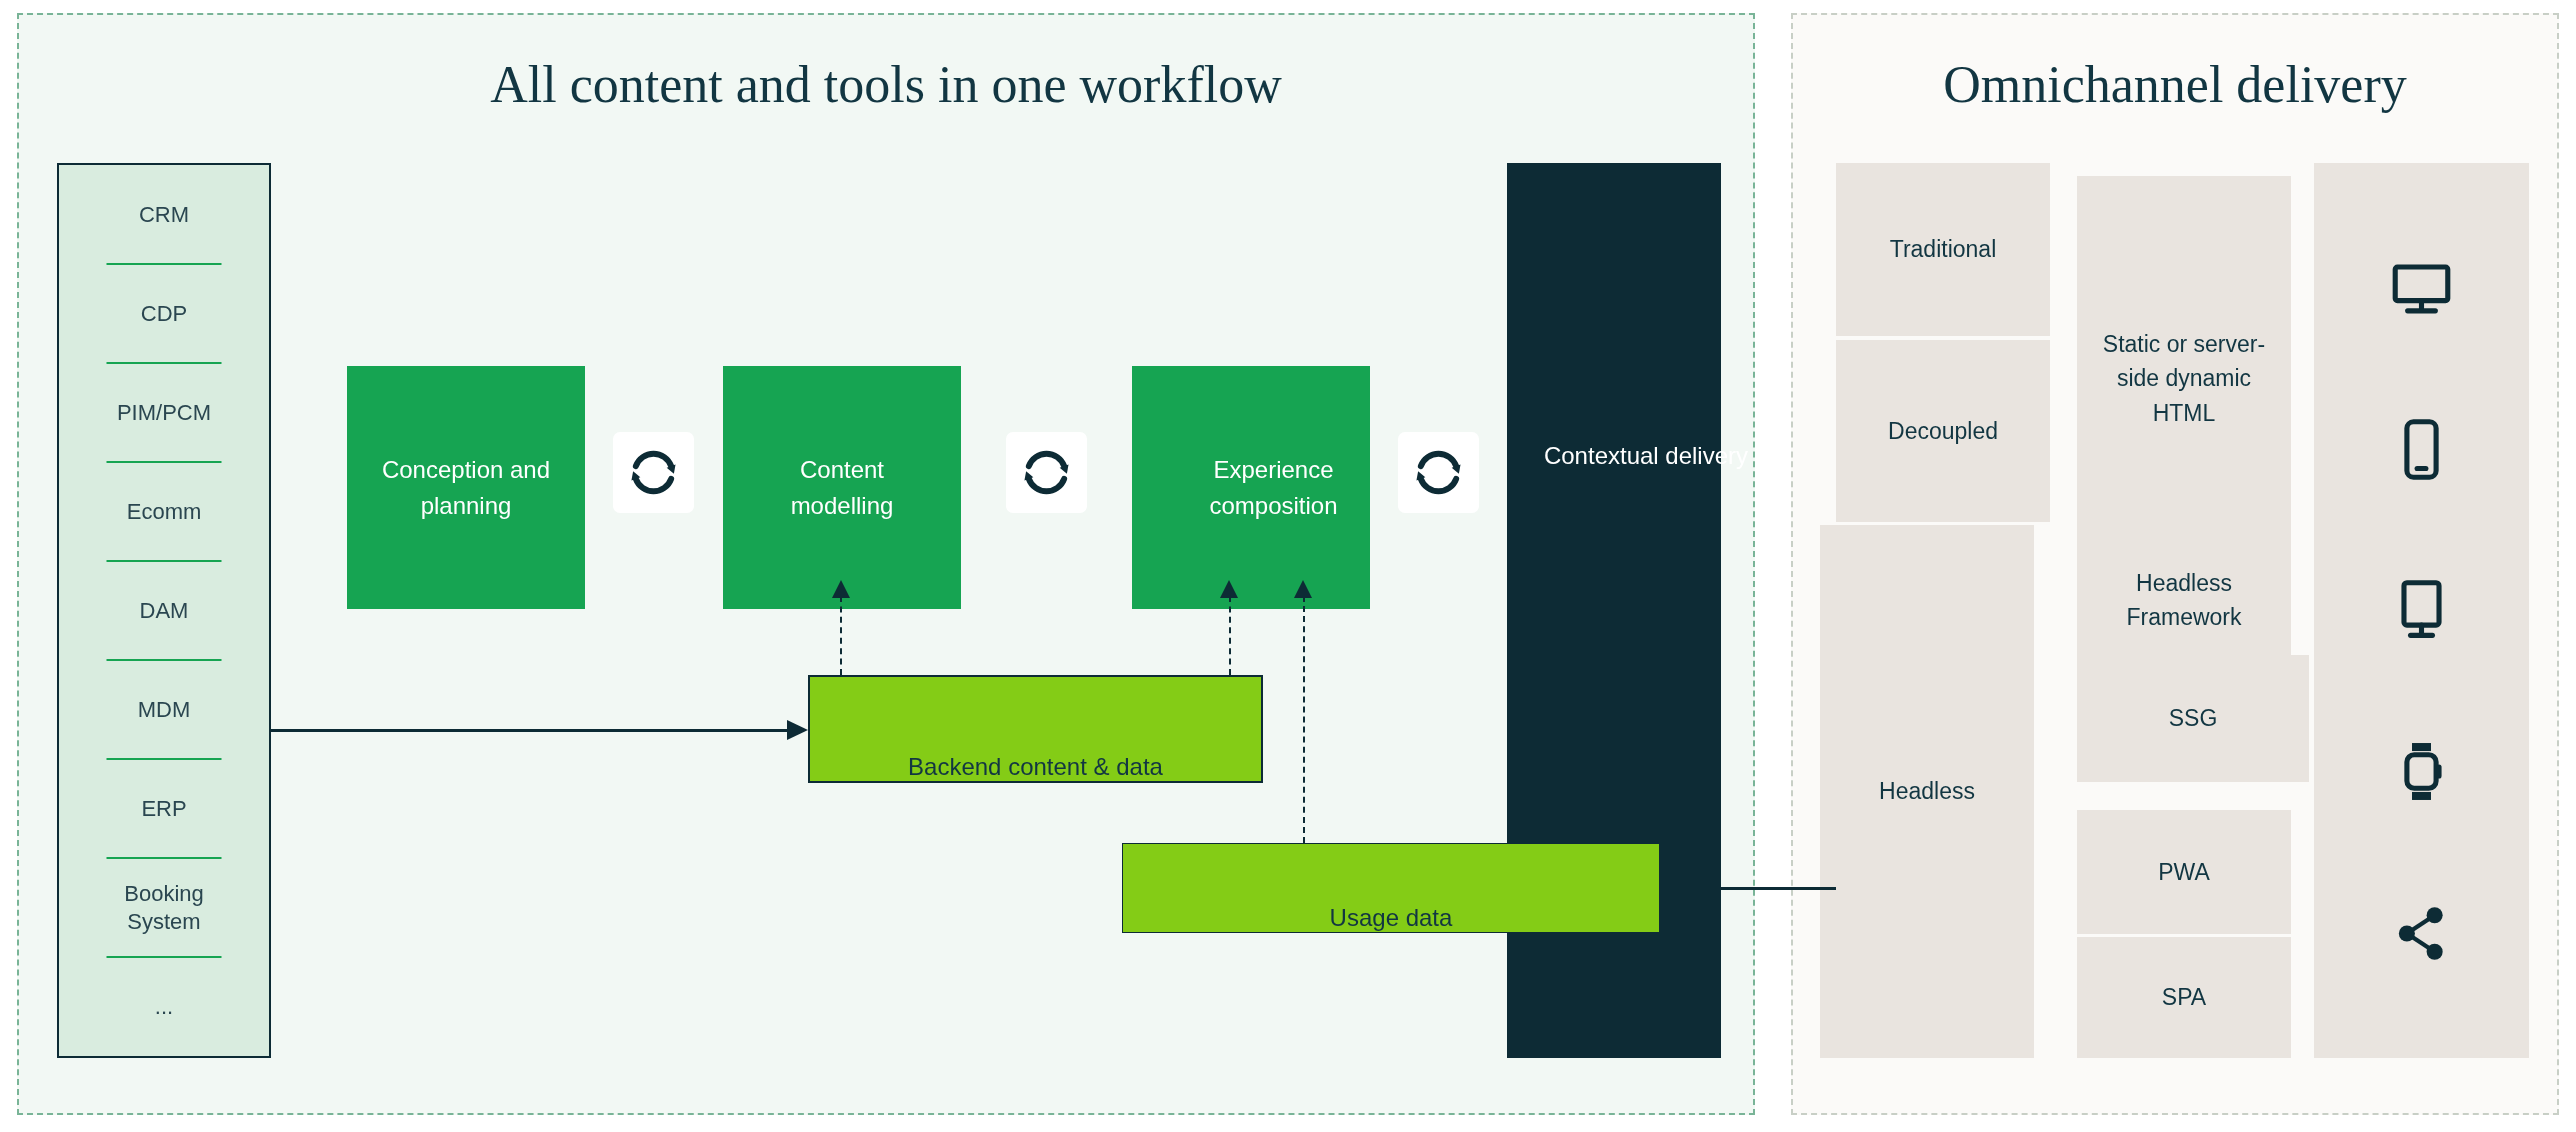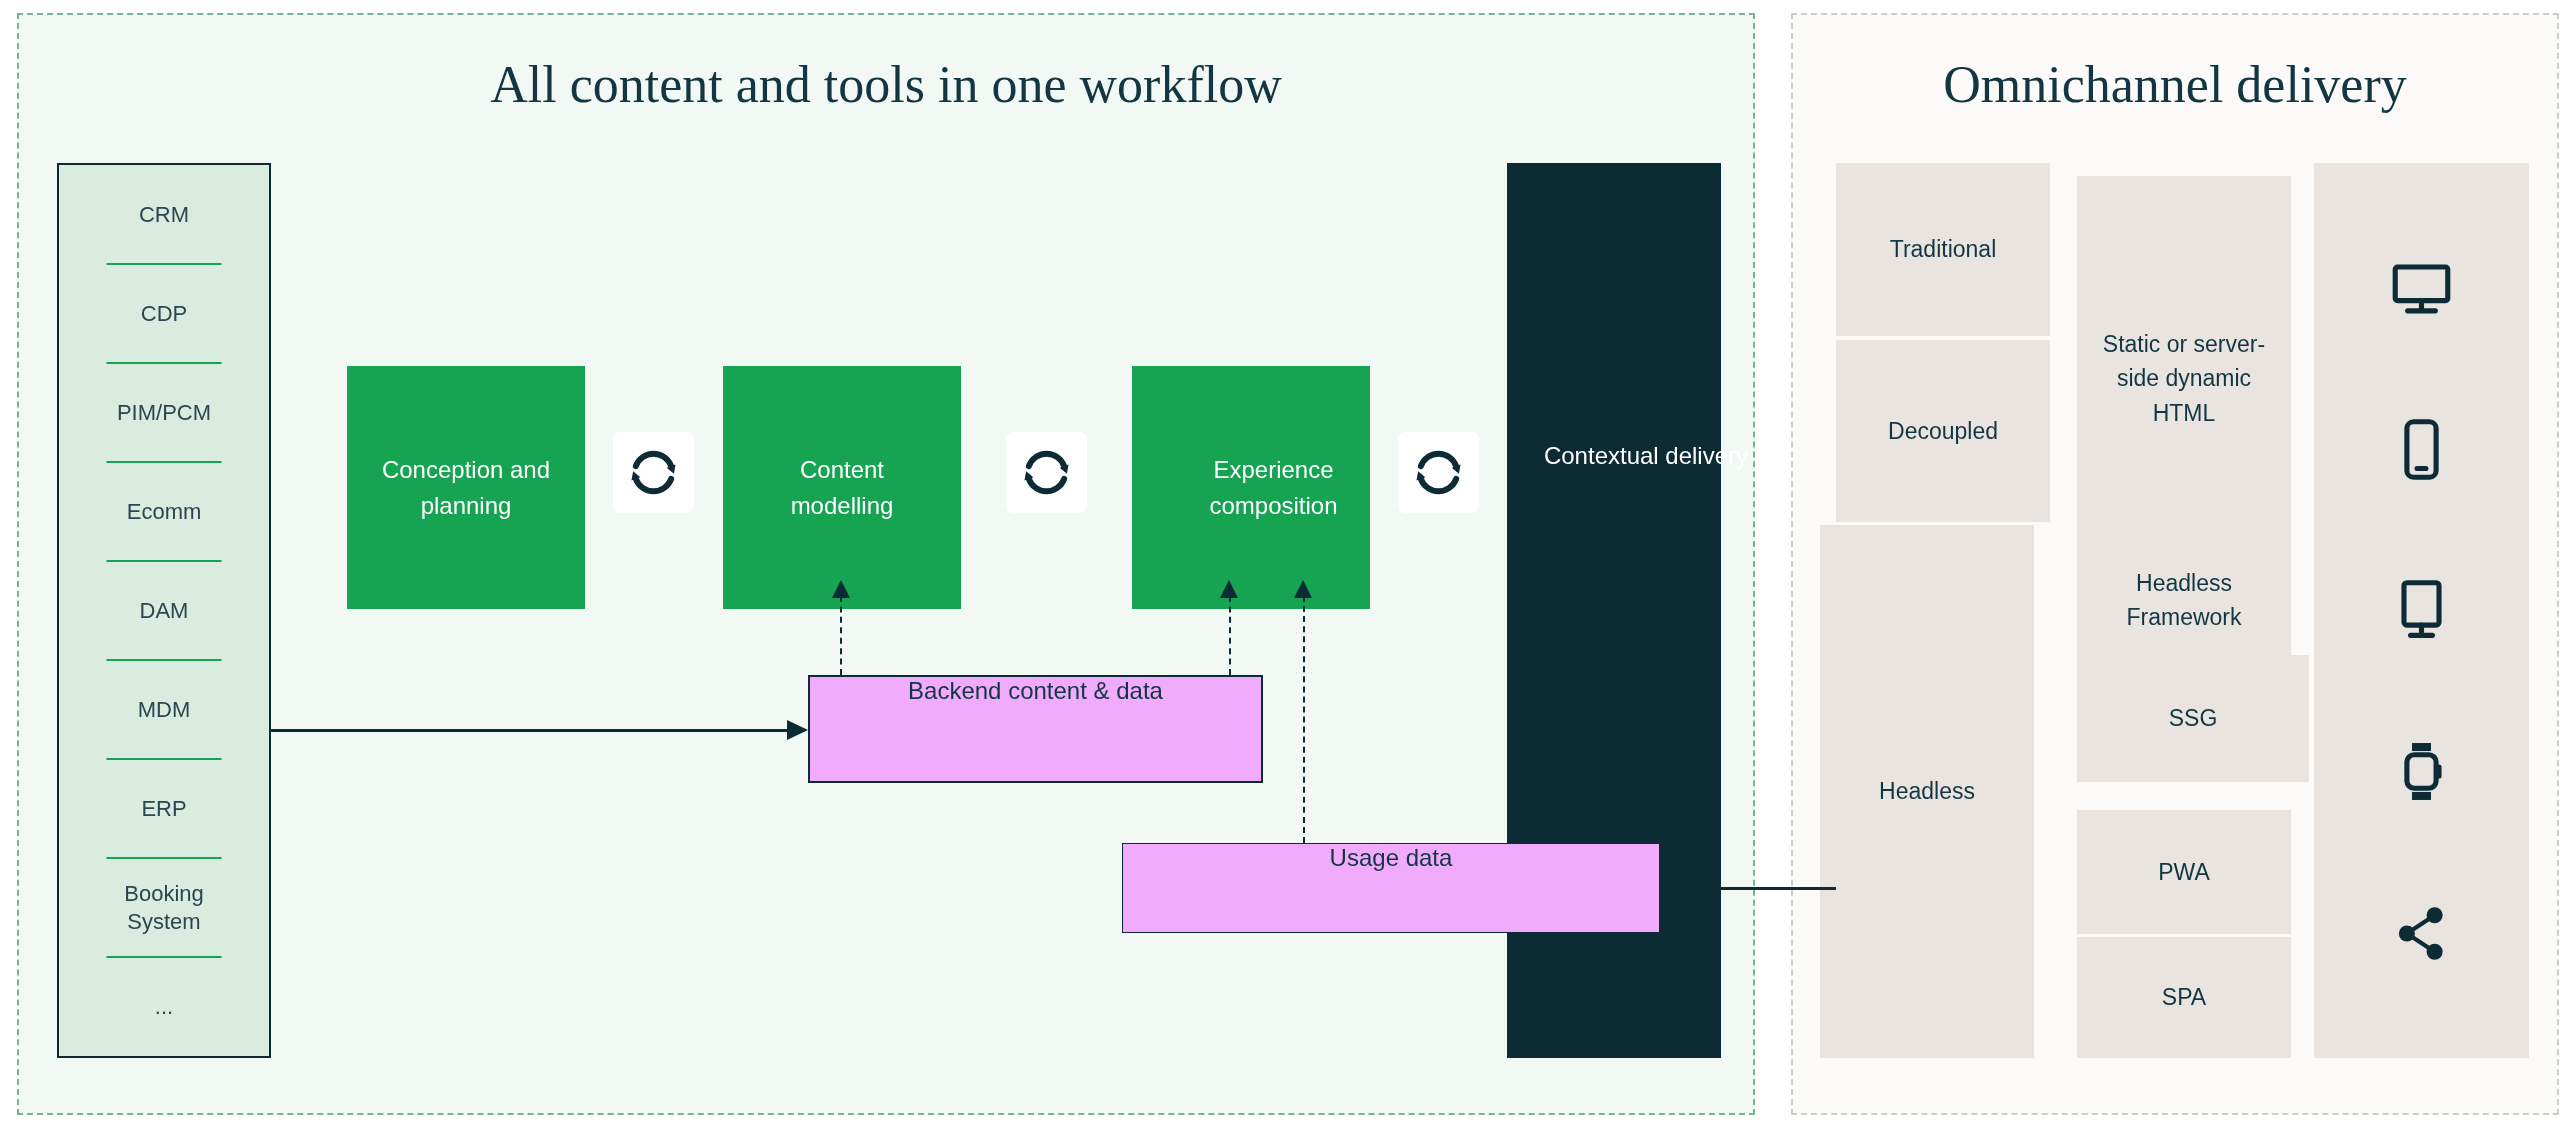--- a/index.html
+++ b/index.html
@@ -28,21 +28,21 @@
 
   .sync { position:absolute; top:432px; width:81px; height:81px; background:#ffffff; border-radius:7px; display:flex; align-items:center; justify-content:center; }
   .sync-1 { left:613px; } .sync-2 { left:1006px; } .sync-3 { left:1398px; }
   .sync svg { width:67px; height:67px; }
 
   
   .delivery { position:absolute; left:1507px; top:163px; width:214px; height:895px; background:#0d2b35; z-index:1; }
   .delivery .label { position:absolute; top:275px; left:0; width:100%; text-align:center; color:#ffffff; font-size:24px; line-height:1.5;margin-left:32px; }
 
   
-  .databox { position:absolute; background:#f0abfc; display:flex; align-items:flex-start; justify-content:center; font-size:24px; color:#123642; }
+  .databox { position:absolute; background:#84cc16; display:flex; align-items:flex-end; justify-content:center; font-size:24px; color:#123642; }
   .backend { left:808px; top:675px; width:455px; height:108px; border:2.1px solid #0d2b35; }
   .usage   { left:1122px; top:843px; width:538px; height:90px; border:1.4px solid #0d2b35; z-index:3; }
 
   
   .hline { position:absolute; background:#0d2b35; height:2.8px; }
   .line-sources { left:271px; top:729px; width:516px; }
   .line-usage   { left:1661px; top:887px; width:175px; z-index:2; }
   .arrowhead-right { position:absolute; left:787px; top:720px; width:0; height:0;
     border-left:21px solid #0d2b35; border-top:10.5px solid transparent; border-bottom:10.5px solid transparent; }
   .dash { position:absolute; width:0; border-left:2.1px dashed #0d2b35; }

